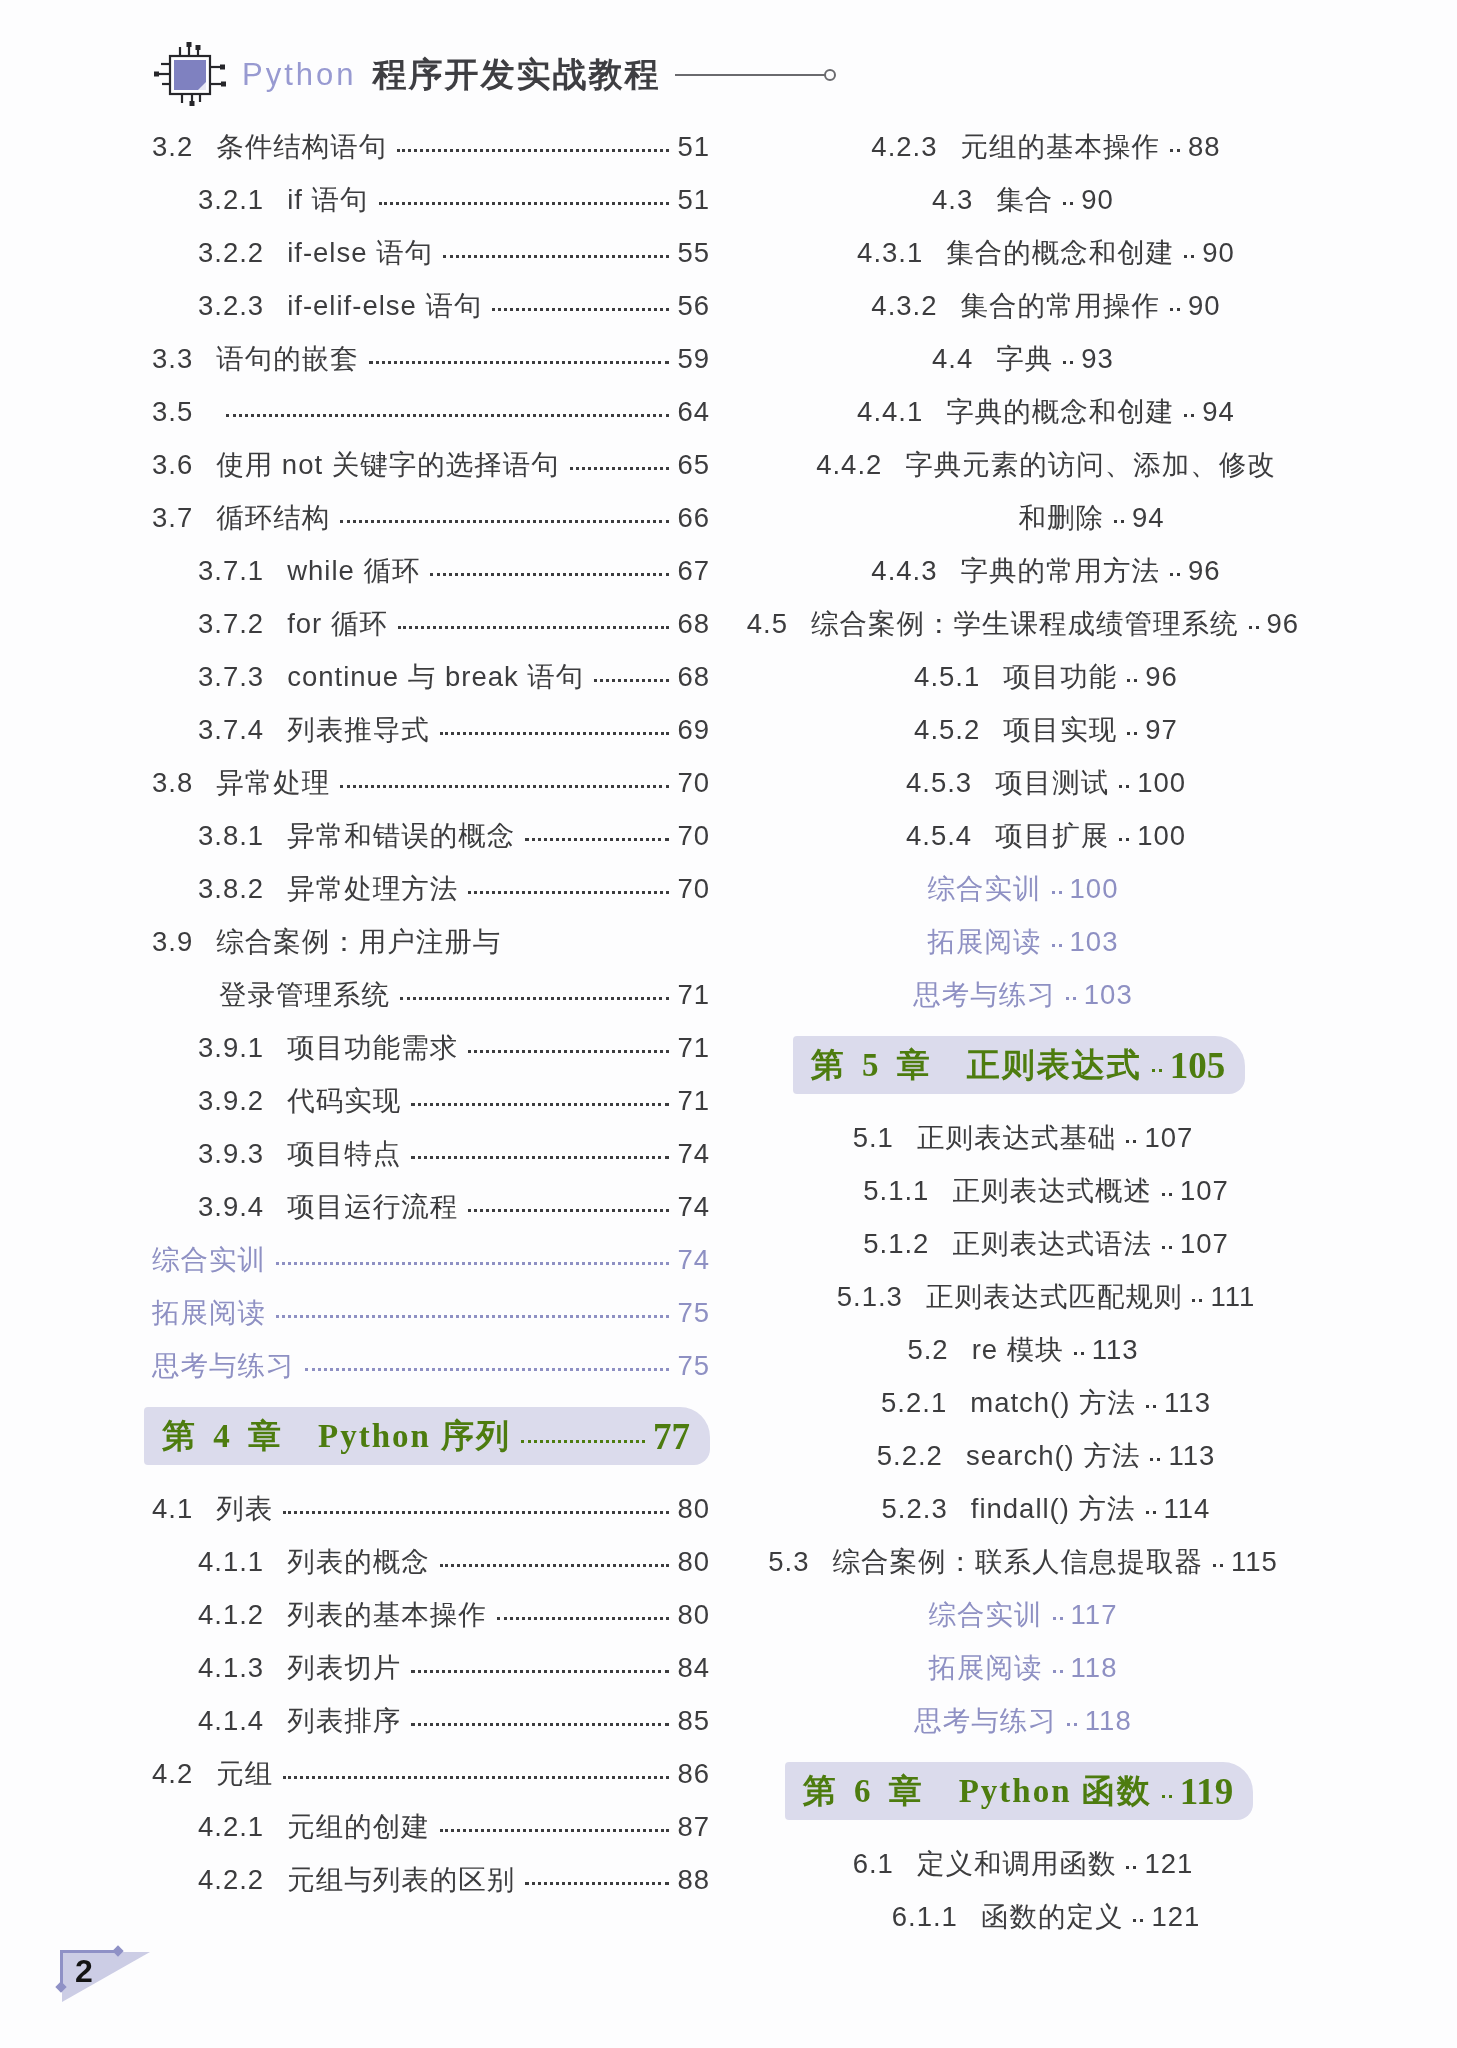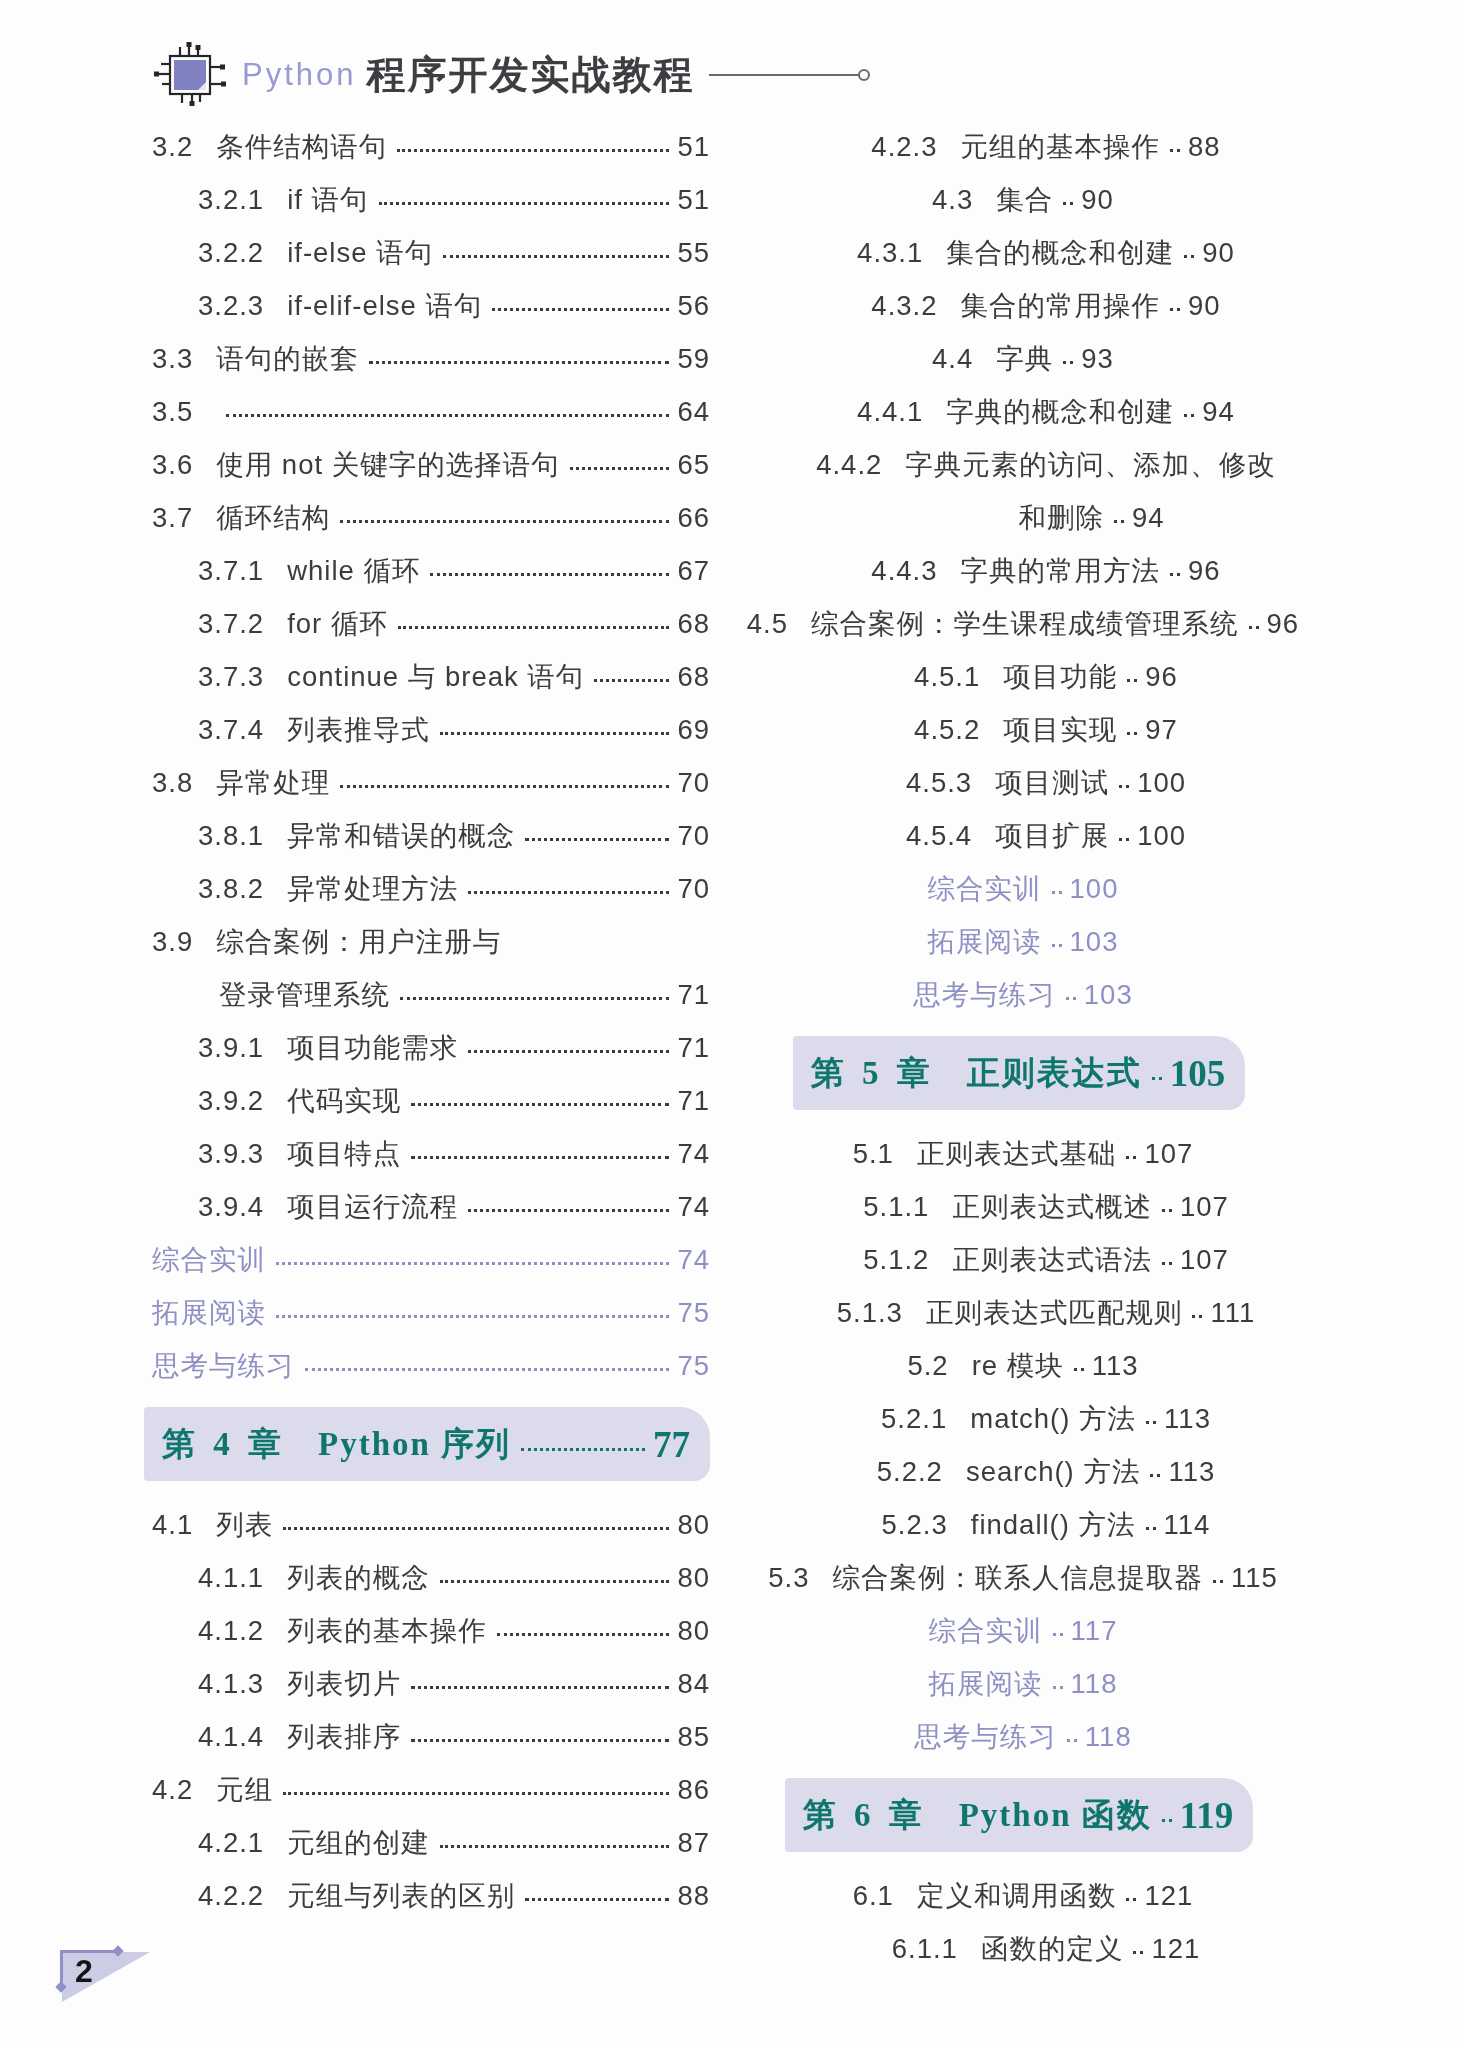--- a/index.html
+++ b/index.html
@@ -7,44 +7,44 @@
     position:relative;width:1457px;height:2048px;margin:0 auto;
     background:#fdfdfe;overflow:hidden;
     font-family:"Liberation Sans","DejaVu Sans",sans-serif;
     color:#3c3c3e;
   }
 
   
   .header{position:absolute;left:152px;top:42px;display:flex;align-items:center;}
   .chip{margin-right:14px;display:block;}
   .brand-en{font-size:31px;color:#989ad1;letter-spacing:3px;}
-  .brand-zh{font-size:39px;color:#3e3e42;font-weight:600;letter-spacing:2px;margin-left:10px;}
+  .brand-zh{font-size:34px;color:#3e3e42;font-weight:600;letter-spacing:2px;margin-left:16px;}
   .rule{width:150px;height:2px;background:#6a6a6e;margin-left:14px;}
   .rule-dot{width:8px;height:8px;border:2px solid #6a6a6e;border-radius:50%;margin-left:-1px;}
 
   
   .col{position:absolute;top:120px;display:flex;flex-direction:column;}
   .col-left{left:152px;width:558px;}
   .col-right{left:744px;width:558px;align-items:center;}
 
   .row{display:flex;align-items:center;height:53px;white-space:nowrap;font-size:27.5px;letter-spacing:1px;}
   .row .num{margin-right:23px;}
   .row.l2{padding-left:46px;}
   .row.cont-l1{padding-left:67px;}
   .row.cont-l2{padding-left:137px;}
   .leader{flex:1 1 auto;min-width:10px;height:0;margin:0 8px 0 10px;
           border-bottom:3.4px dotted currentColor;transform:translateY(4px);}
   .page-num{letter-spacing:1px;}
   .row.special{color:#8e90c3;}
 
   
   .chapter-band{
-    display:flex;align-items:center;height:74px;margin:15px 0 17px -8px;
+    display:flex;align-items:center;height:58px;margin:15px 0 17px -8px;
     padding:0 20px 0 18px;background:#dbdbec;border-radius:4px 30px 16px 4px;
-    color:#0f766e;font-family:"Liberation Serif","DejaVu Serif",serif;font-weight:700;
+    color:#4d7c0f;font-family:"Liberation Serif","DejaVu Serif",serif;font-weight:700;
     white-space:nowrap;
   }
   .ch-num{font-size:33px;letter-spacing:5px;margin-right:32px;}
   .ch-title{font-size:33px;letter-spacing:2px;}
   .chapter-band .leader{border-bottom-width:3.6px;transform:translateY(5px);}
   .ch-page{font-size:37px;}
 
   
   .footer{position:absolute;left:60px;top:1948px;width:160px;height:70px;}
   .f-tri{position:absolute;left:2px;top:4px;width:0;height:0;

